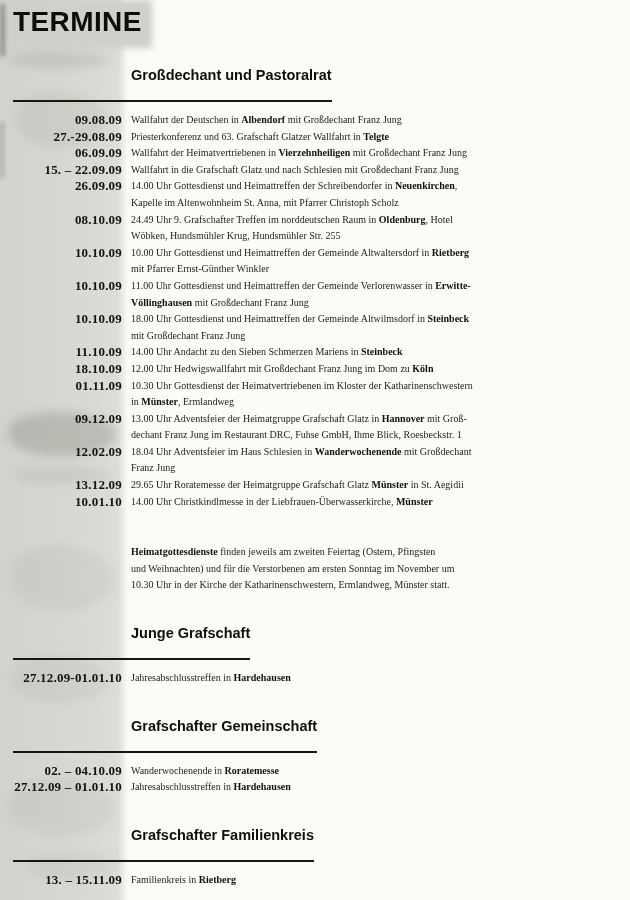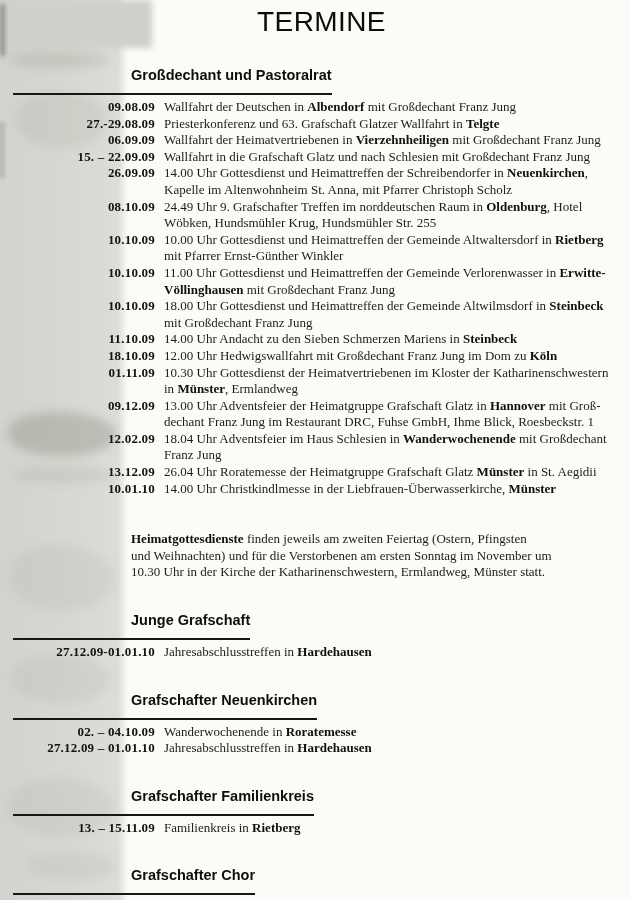--- a/index.html
+++ b/index.html
@@ -35,62 +35,61 @@
   .edge-mark {
     position:absolute;
     background:rgba(70,70,64,0.45);
     filter:blur(2px);
   }
 
   .content { position:absolute; inset:0; }
 
   .page-title {
     font-family:"Liberation Sans", sans-serif;
-    font-weight:normal;
+    font-weight:bold;
     font-size:28px; line-height:28px;
     letter-spacing:0.4px;
     color:#0c0c0c;
     margin:8px 0 4px 13px;
     position:relative;
-    text-align:center;
   }
 
   .section { margin-top:30px; }
 
   .heading-rule {
     display:inline-block;
     margin-left:13px;
     padding-left:118px;
     border-bottom:2px solid #161616;
-    padding-bottom:9px;
+    padding-bottom:16px;
   }
   .heading-text {
     font-family:"Liberation Sans", sans-serif;
     font-weight:bold;
     font-size:14.5px; line-height:15px;
     color:#0e0e0e;
     white-space:nowrap;
   }
 
-  .events { margin-top:4px;padding-left:33px; }
+  .events { margin-top:10px; }
   .event { display:flex; align-items:flex-start; }
   .event-date {
     flex:none;
     width:122px;
     text-align:right;
     font-weight:bold;
     font-size:13px; line-height:16.6px;
     letter-spacing:0.2px;
     white-space:nowrap;
     color:#131313;
     position:relative;
   }
   .event-body { margin-left:9px; }
   .event-line, .note-line {
-    font-size:13px; line-height:16.6px;
+    font-size:10px; line-height:16.6px;
     white-space:nowrap;
     color:#1c1c1c;
   }
   .b { font-weight:bold; color:#101010; }
 
   .note { margin-top:34px; margin-left:131px; }
 </style>
 </head>
 <body>
 
@@ -201,21 +200,21 @@
             <div class="event">
               <div class="event-date">12.02.09</div>
               <div class="event-body">
                 <div class="event-line"><span>18.04 Uhr Adventsfeier im Haus Schlesien in </span><span class="b">Wanderwochenende</span><span> mit Großdechant</span></div>
                 <div class="event-line"><span>Franz Jung</span></div>
               </div>
             </div>
             <div class="event">
               <div class="event-date">13.12.09</div>
               <div class="event-body">
-                <div class="event-line"><span>26.04 Uhr Roratemesse der Heimatgruppe Grafschaft Glatz </span><span class="b">Münster</span><span> in St. Aegidii</span></div>
+                <div class="event-line"><span>29.65 Uhr Roratemesse der Heimatgruppe Grafschaft Glatz </span><span class="b">Münster</span><span> in St. Aegidii</span></div>
               </div>
             </div>
             <div class="event">
               <div class="event-date">10.01.10</div>
               <div class="event-body">
                 <div class="event-line"><span>14.00 Uhr Christkindlmesse in der Liebfrauen-Überwasserkirche, </span><span class="b">Münster</span></div>
               </div>
             </div>
           </div><div class="note">
             <div class="note-line"><span class="b">Heimatgottesdienste</span><span> finden jeweils am zweiten Feiertag (Ostern, Pfingsten</span></div>
@@ -223,21 +222,21 @@
             <div class="note-line"><span>10.30 Uhr in der Kirche der Katharinenschwestern, Ermlandweg, Münster statt.</span></div>
           </div></section>
         <section class="section"><div class="heading-rule"><span class="heading-text">Junge Grafschaft</span></div><div class="events">
             <div class="event">
               <div class="event-date">27.12.09-01.01.10</div>
               <div class="event-body">
                 <div class="event-line"><span>Jahresabschlusstreffen in </span><span class="b">Hardehausen</span></div>
               </div>
             </div>
           </div></section>
-        <section class="section"><div class="heading-rule"><span class="heading-text">Grafschafter Neuenkirchen</span></div><div class="events">
+        <section class="section"><div class="heading-rule"><span class="heading-text">Grafschafter Gemeinschaft</span></div><div class="events">
             <div class="event">
               <div class="event-date">02. – 04.10.09</div>
               <div class="event-body">
                 <div class="event-line"><span>Wanderwochenende in </span><span class="b">Roratemesse</span></div>
               </div>
             </div>
             <div class="event">
               <div class="event-date">27.12.09 – 01.01.10</div>
               <div class="event-body">
                 <div class="event-line"><span>Jahresabschlusstreffen in </span><span class="b">Hardehausen</span></div>

